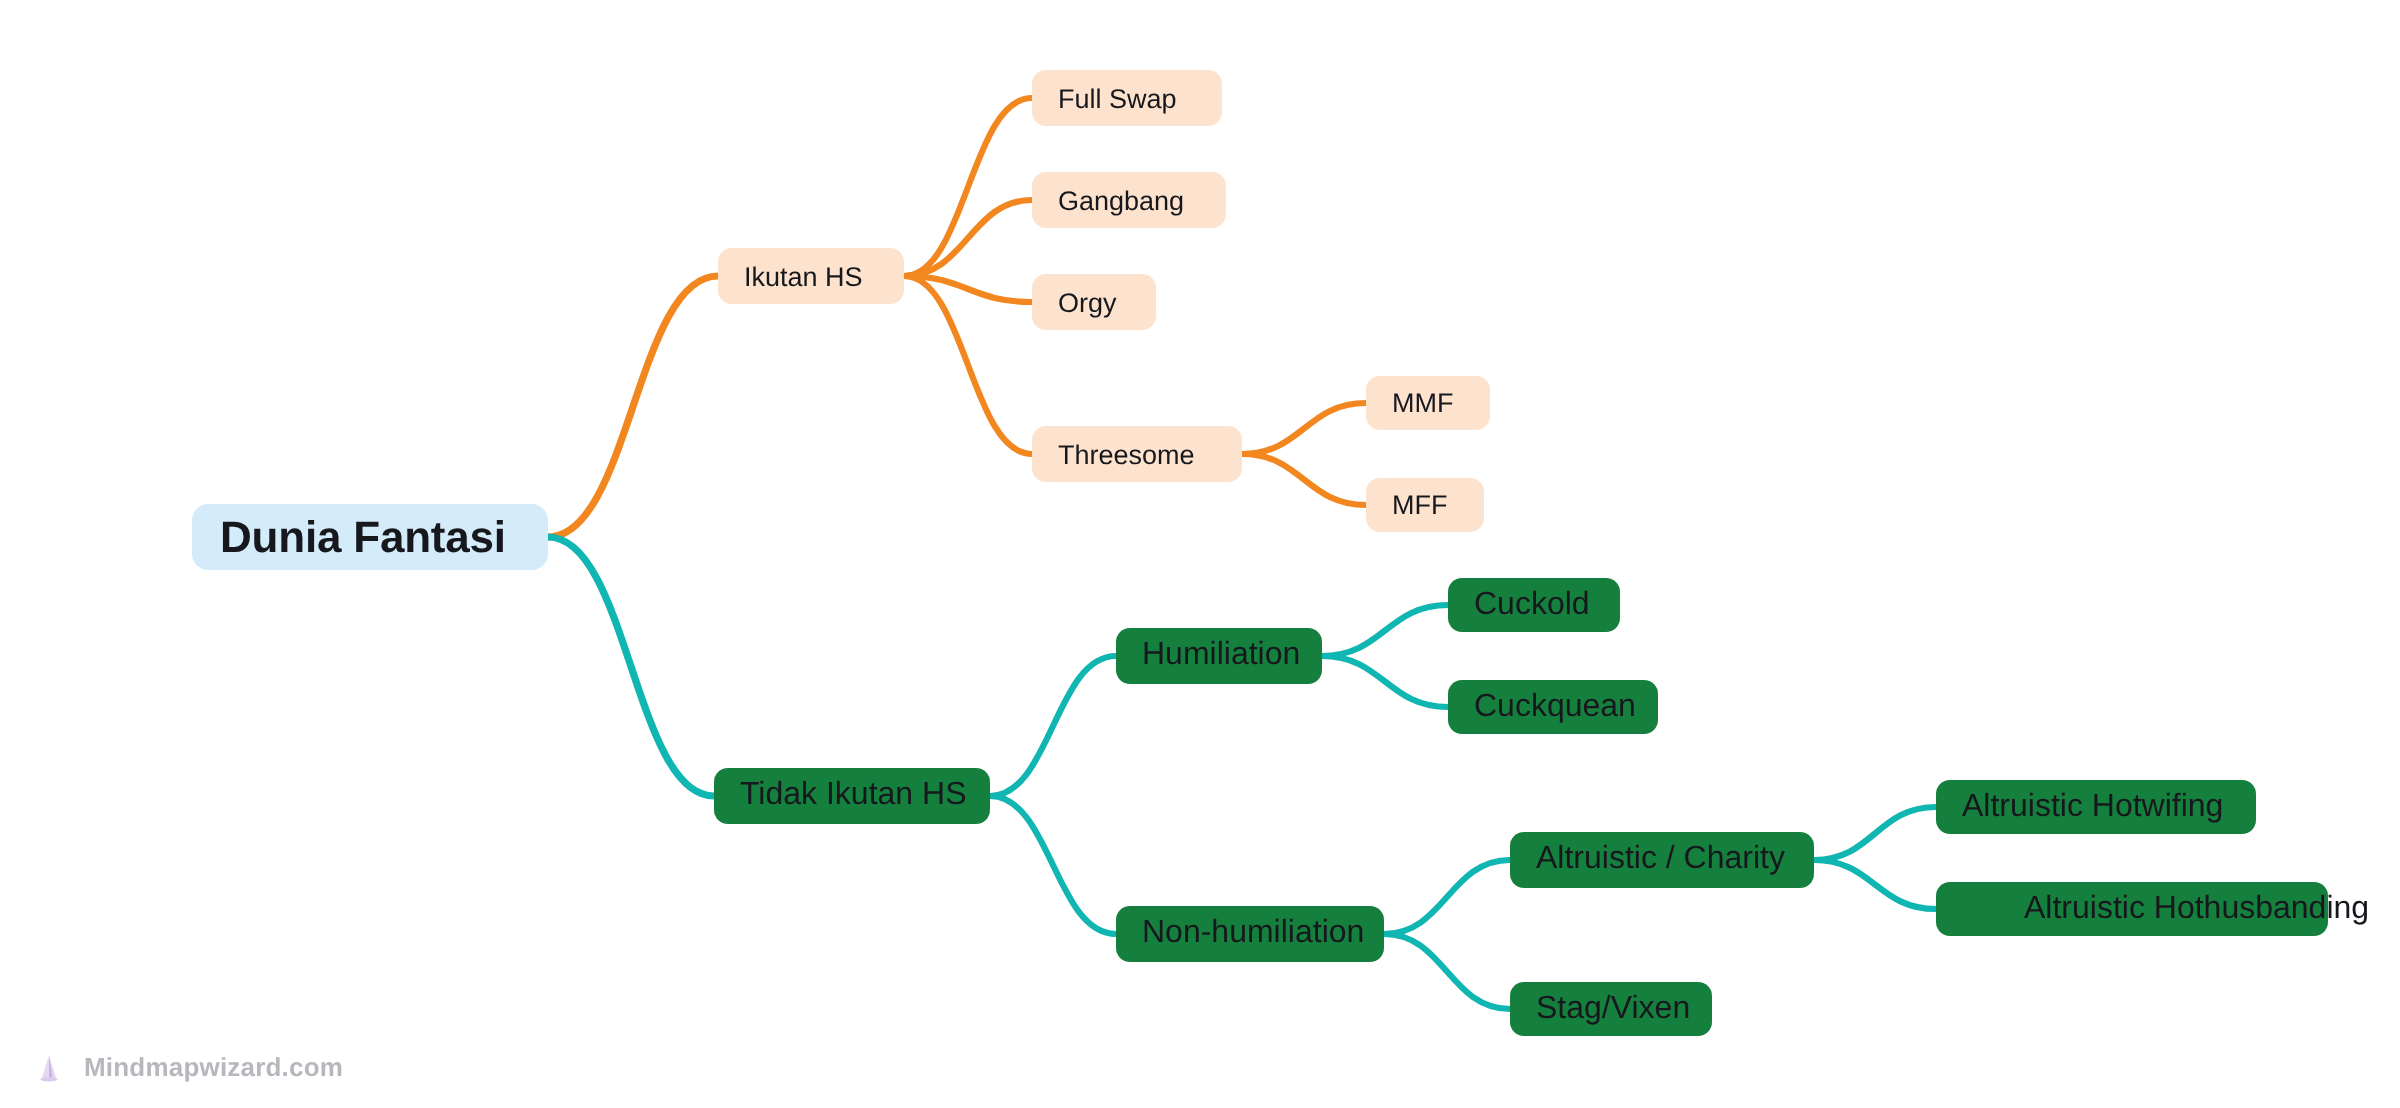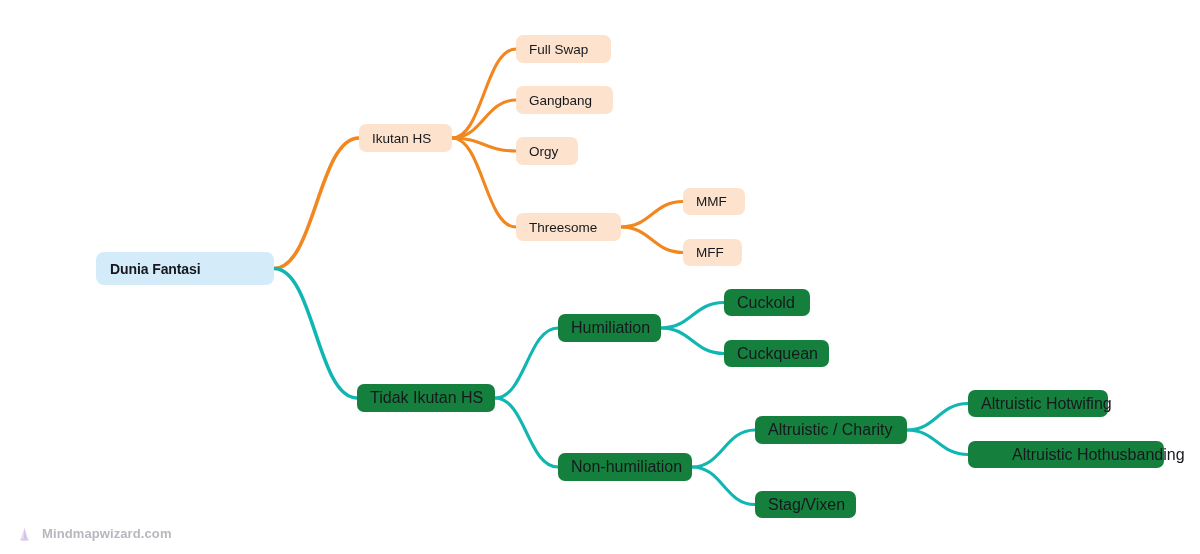--- a/index.html
+++ b/index.html
@@ -47,21 +47,21 @@
     display: block;
     width: 100%;
     text-align: left;
   }
 
   
   .node-root {
     background: #d4ecfa;
     border-radius: 8px;
     padding: 0 14px;
-    font-size: 14px;
+    font-size: 22px;
     font-weight: bold;
     letter-spacing: -0.1px;
   }
 
   
   .node-orange {
     background: #fde3cd;
     padding: 0 13px;
     font-size: 13.5px;
   }
@@ -154,21 +154,21 @@
       </div>
       <div class="node node-teal" style="left: 724px; top: 340px; width: 105px; height: 27px; justify-content: center;">
         <span class="node-label">Cuckquean</span>
       </div>
       <div class="node node-teal" style="left: 558px; top: 453px; width: 134px; height: 28px;">
         <span class="node-label">Non-humiliation</span>
       </div>
       <div class="node node-teal" style="left: 755px; top: 416px; width: 152px; height: 28px;">
         <span class="node-label">Altruistic / Charity</span>
       </div>
-      <div class="node node-teal" style="left: 968px; top: 390px; width: 140px; height: 27px; justify-content: flex-end;">
+      <div class="node node-teal" style="left: 968px; top: 390px; width: 160px; height: 27px; justify-content: flex-end;">
         <span class="node-label">Altruistic Hotwifing</span>
       </div>
       <div class="node node-teal" style="left: 968px; top: 441px; width: 196px; height: 27px; padding-left: 44px;">
         <span class="node-label">Altruistic Hothusbanding</span>
       </div>
       <div class="node node-teal" style="left: 755px; top: 491px; width: 101px; height: 27px;">
         <span class="node-label">Stag/Vixen</span>
       </div>
     </div>
 

